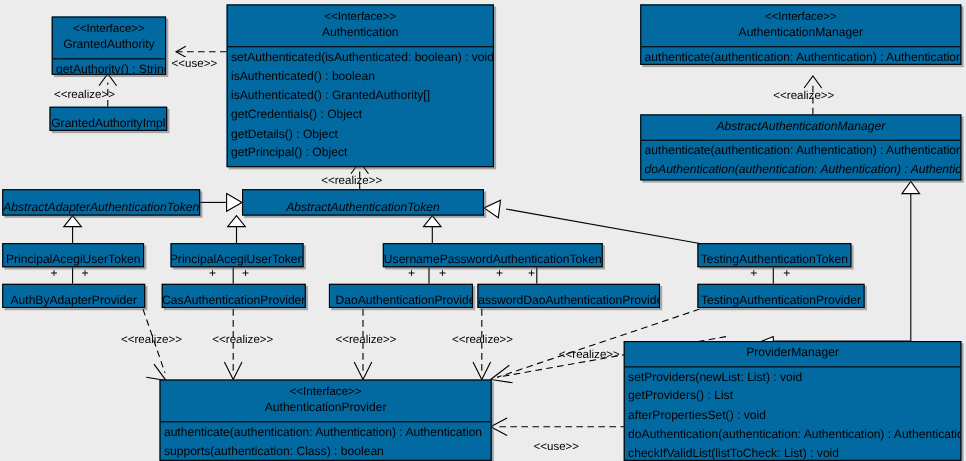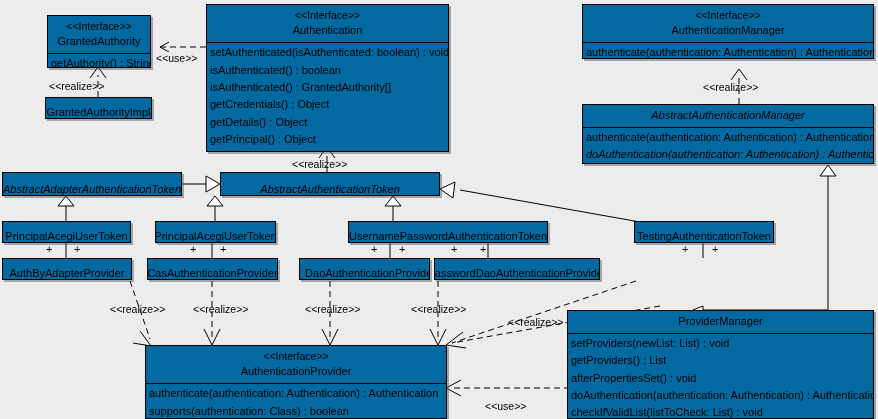--- a/index.html
+++ b/index.html
@@ -260,20 +260,23 @@
   </div>
 
   <div class="box simple" style="left:299px;top:258px;width:131px;height:22px;padding-left:12px;">
     <span>DaoAuthenticationProvider</span>
   </div>
 
   <div class="box simple" style="left:434px;top:258px;width:166px;height:22px;">
     <span>PasswordDaoAuthenticationProvider</span>
   </div>
 
+  <div class="box simple" style="left:634px;top:258px;width:152px;height:22px;">
+    <span>TestingAuthenticationProvider</span>
+  </div>
 
   <div class="box" style="left:145px;top:345px;width:302px;height:74px;">
     <div class="hdr">
       <span class="stereo">&lt;&lt;Interface&gt;&gt;</span>
       <span class="nm">AuthenticationProvider</span>
     </div>
     <div class="members sep">
       <div class="m">authenticate(authentication: Authentication) : Authentication</div>
       <div class="m">supports(authentication: Class) : boolean</div>
     </div>

